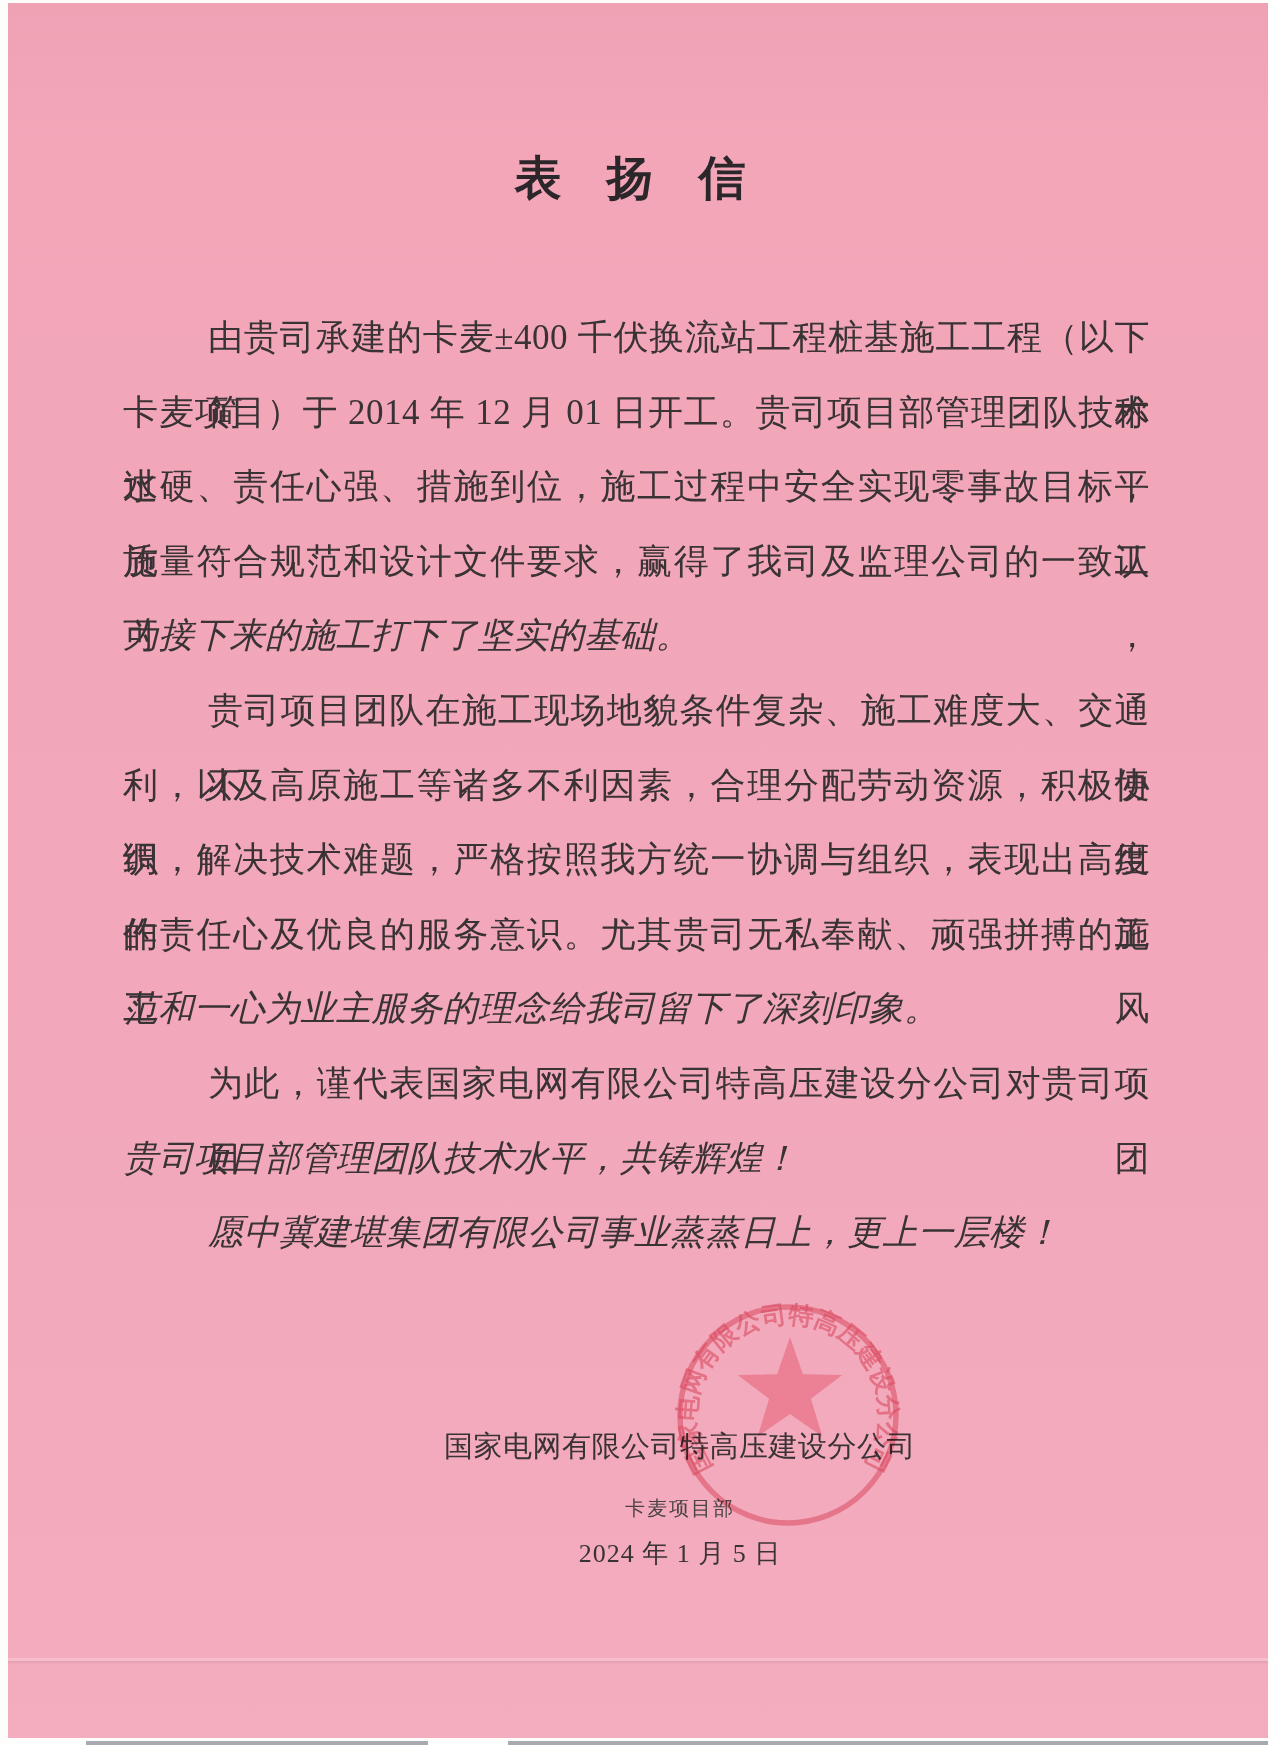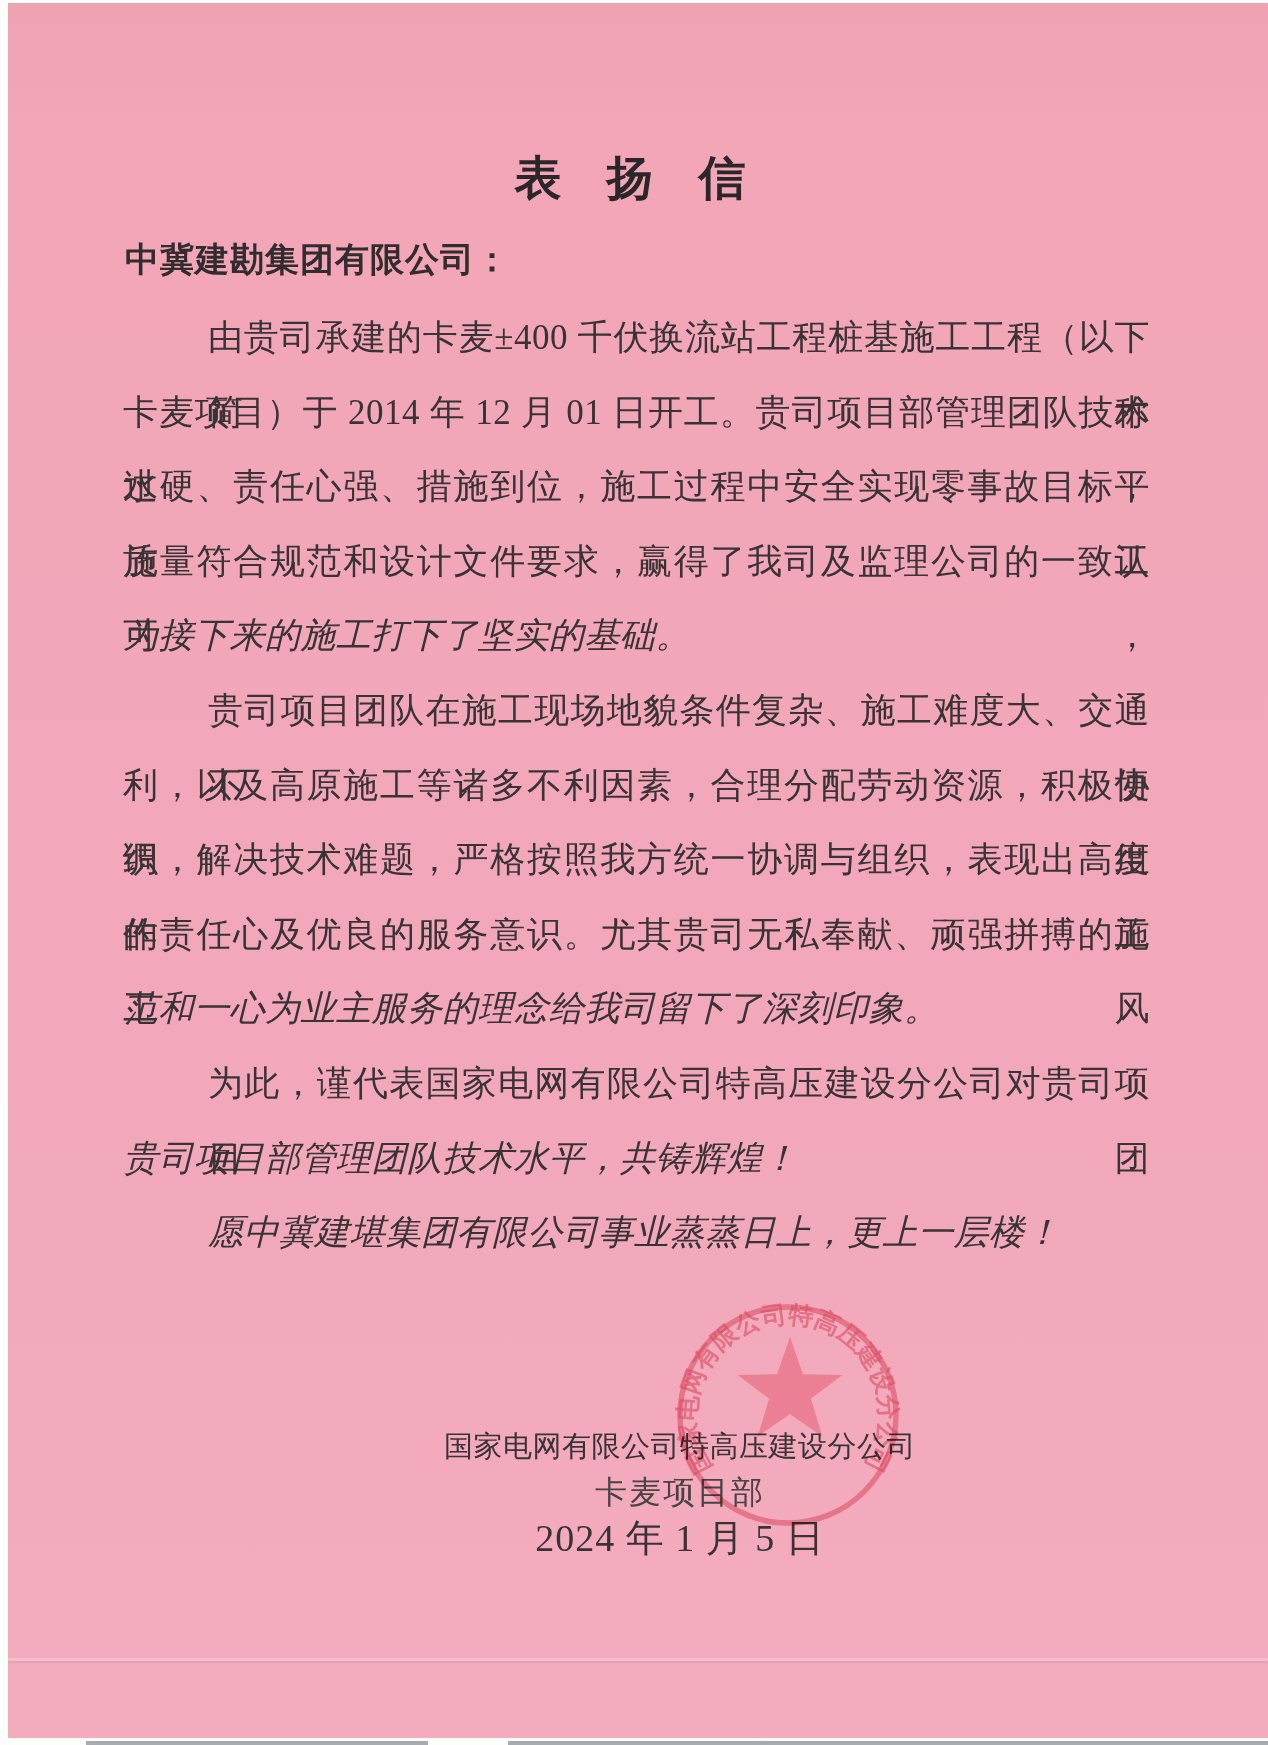--- a/index.html
+++ b/index.html
@@ -50,22 +50,22 @@
     margin-left:8px;
   }
   .letter-body .line.first{padding-left:85px;}
   .letter-body .line.last{text-align-last:left;font-style:italic;}
   .signature-block{
     position:absolute;left:402px;top:1420px;width:540px;
     text-align:center;
     color:#3a3336;
   }
   .signature-company{font-size:29px;line-height:46px;letter-spacing:0.5px;}
-  .signature-department{font-size:32px;line-height:46px;letter-spacing:2px;color:#4a4346;}
-  .signature-date{font-size:38px;line-height:46px;letter-spacing:1px;}
+  .signature-department{font-size:20px;line-height:46px;letter-spacing:2px;color:#4a4346;margin-top:16px;}
+  .signature-date{font-size:26px;line-height:46px;letter-spacing:1px;}
   .seal{
     position:absolute;left:660px;top:1292px;
     width:240px;height:240px;
     mix-blend-mode:multiply;
     filter:blur(0.7px);
     opacity:0.88;
   }
   .seal text{
     font-family:"Liberation Sans","DejaVu Sans",sans-serif;
     font-weight:700;
@@ -79,21 +79,20 @@
   .scan-strip.s2{left:508px;width:760px;}
 </style>
 </head>
 <body>
 
 <div class="page">
   <div class="sheet">
 
     <div class="letter-title">表 扬 信</div>
 
-    <div class="salutation">中冀建勘集团有限公司：</div>
 
     <div class="letter-body">
         <div class="line first">由贵司承建的卡麦±400 千伏换流站工程桩基施工工程（以下简称</div>
         <div class="line">卡麦项目）于 2014 年 12 月 01 日开工。贵司项目部管理团队技术水平</div>
         <div class="line">过硬、责任心强、措施到位，施工过程中安全实现零事故目标，施工</div>
         <div class="line">质量符合规范和设计文件要求，赢得了我司及监理公司的一致认可，</div>
         <div class="line last">为接下来的施工打下了坚实的基础。</div>
         <div class="line first">贵司项目团队在施工现场地貌条件复杂、施工难度大、交通不便</div>
         <div class="line">利，以及高原施工等诸多不利因素，合理分配劳动资源，积极协调组</div>
         <div class="line">织，解决技术难题，严格按照我方统一协调与组织，表现出高度的工</div>

